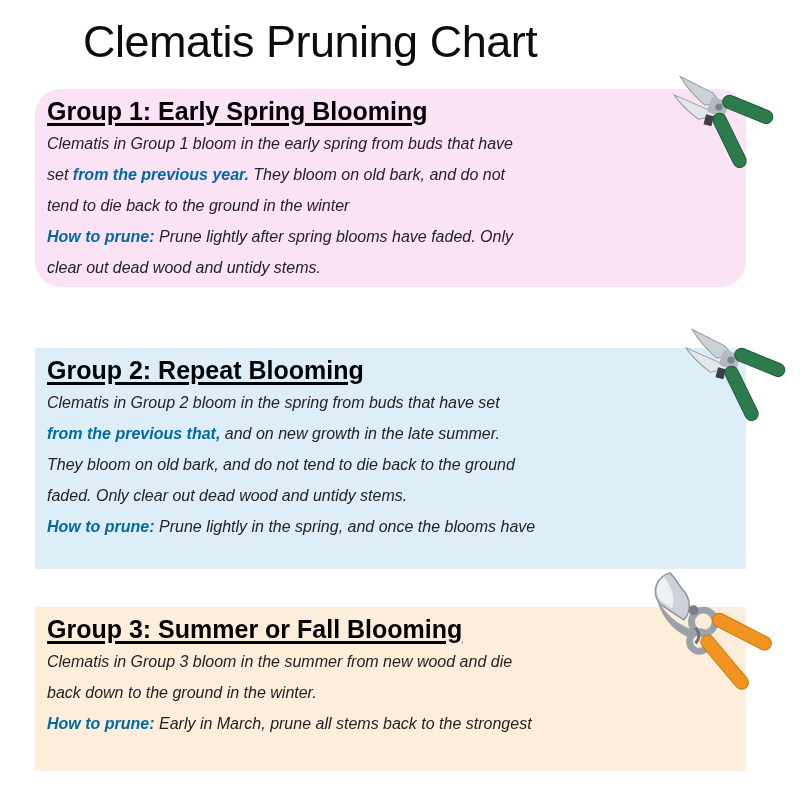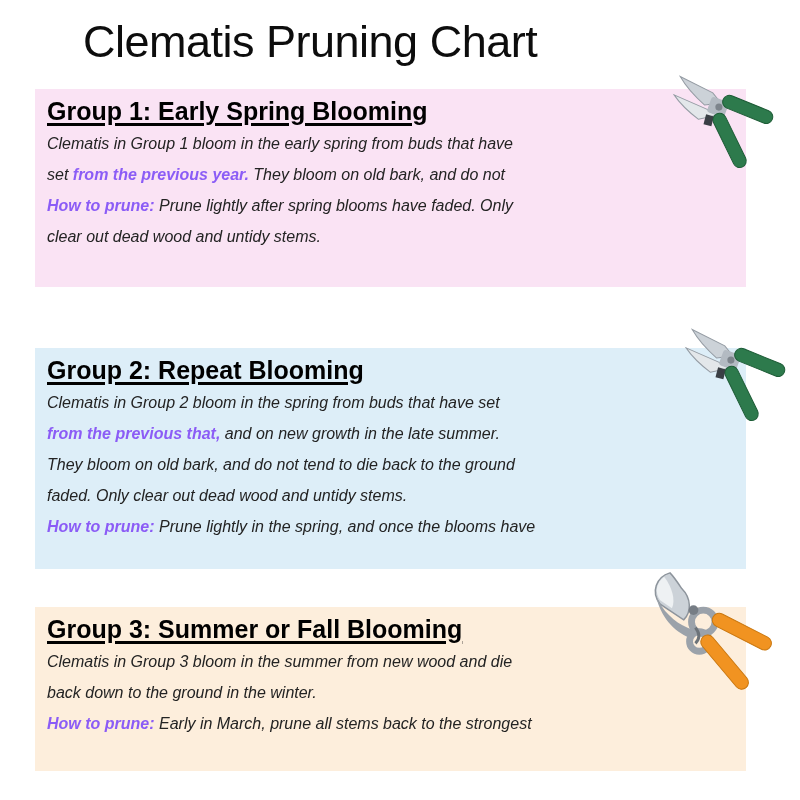--- a/index.html
+++ b/index.html
@@ -26,41 +26,41 @@
     white-space: nowrap;
     margin-left: 48px;
   }
   .section {
     position: absolute;
     left: 35px;
     width: 711px;
     box-sizing: border-box;
     padding: 6px 14px 0 12px;
   }
-  .section-1 { top: 89px;  height: 198px; background: #fae3f4; }
+  .section-1 { top: 89px;  height: 198px; background: #fae3f4; border-radius: 26px; }
   .section-2 { top: 348px; height: 221px; background: #ddeef8; }
   .section-3 { top: 607px; height: 164px; background: #fdeedc; }
   .section-heading {
     font-size: 25px;
     font-weight: 700;
     color: #000000;
     text-decoration: underline;
     text-decoration-thickness: 2.5px;
     text-underline-offset: 3px;
     line-height: 33px;
     white-space: nowrap;
   }
   .body-line {
     font-size: 16px;
     line-height: 31px;
     color: #232323;
     white-space: nowrap;
     font-style: italic;
   }
-  .body-line b { color: #8b5cf6; }
+  .body-line b { color: #0369a1; }
   .tool-icon {
     position: absolute;
     pointer-events: none;
   }
   .icon-s1 { right: -34px; top: -23px; width: 112px; height: 128px; }
   .icon-s2 { right: -46px; top: -29px; width: 112px; height: 128px; }
   .icon-s3 { right: -44px; top: -40px; width: 148px; height: 142px; }
 </style>
 </head>
 <body>
@@ -75,20 +75,21 @@
       <path d="M6,28 L38,42 L48,48 L30,52 Q14,40 6,28 Z" fill="#e3e7ea" stroke="#959ca4" stroke-width="1"></path>
       <rect x="40" y="32" width="18" height="16" rx="3" fill="#b3bac2" transform="rotate(20 49 40)"></rect>
       <rect x="36" y="48" width="8" height="10" fill="#3a3f45" transform="rotate(15 40 53)"></rect>
       <rect x="54" y="26" width="52" height="13" rx="6.5" fill="#2d7a4c" stroke="#1d5c36" stroke-width="1" transform="rotate(22 54 33)"></rect>
       <rect x="46" y="44" width="58" height="13" rx="6.5" fill="#2d7a4c" stroke="#1d5c36" stroke-width="1" transform="rotate(64 50 50)"></rect>
       <circle cx="50" cy="40" r="3.5" fill="#7d848c"></circle>
     </svg>
     <div class="section-heading">Group 1: Early Spring Blooming</div>
     <div class="body-line"><span>Clematis in Group 1 bloom in the early spring from buds that have</span><b></b><span></span></div>
     <div class="body-line"><span>set </span><b>from the previous year.</b><span> They bloom on old bark, and do not</span></div>
+    <div class="body-line"><span>tend to die back to the ground in the winter</span><b></b><span></span></div>
     <div class="body-line"><span></span><b>How to prune:</b><span> Prune lightly after spring blooms have faded. Only</span></div>
     <div class="body-line"><span>clear out dead wood and untidy stems.</span><b></b><span></span></div>
   </div>
 
   <div class="section section-2">
     <svg class="tool-icon icon-s2" viewBox="0 0 110 125" xmlns="http://www.w3.org/2000/svg">
       <path d="M12,10 L44,26 L52,36 L36,38 Q20,24 12,10 Z" fill="#ccd2d8" stroke="#959ca4" stroke-width="1"></path>
       <path d="M6,28 L38,42 L48,48 L30,52 Q14,40 6,28 Z" fill="#e3e7ea" stroke="#959ca4" stroke-width="1"></path>
       <rect x="40" y="32" width="18" height="16" rx="3" fill="#b3bac2" transform="rotate(20 49 40)"></rect>
       <rect x="36" y="48" width="8" height="10" fill="#3a3f45" transform="rotate(15 40 53)"></rect>

